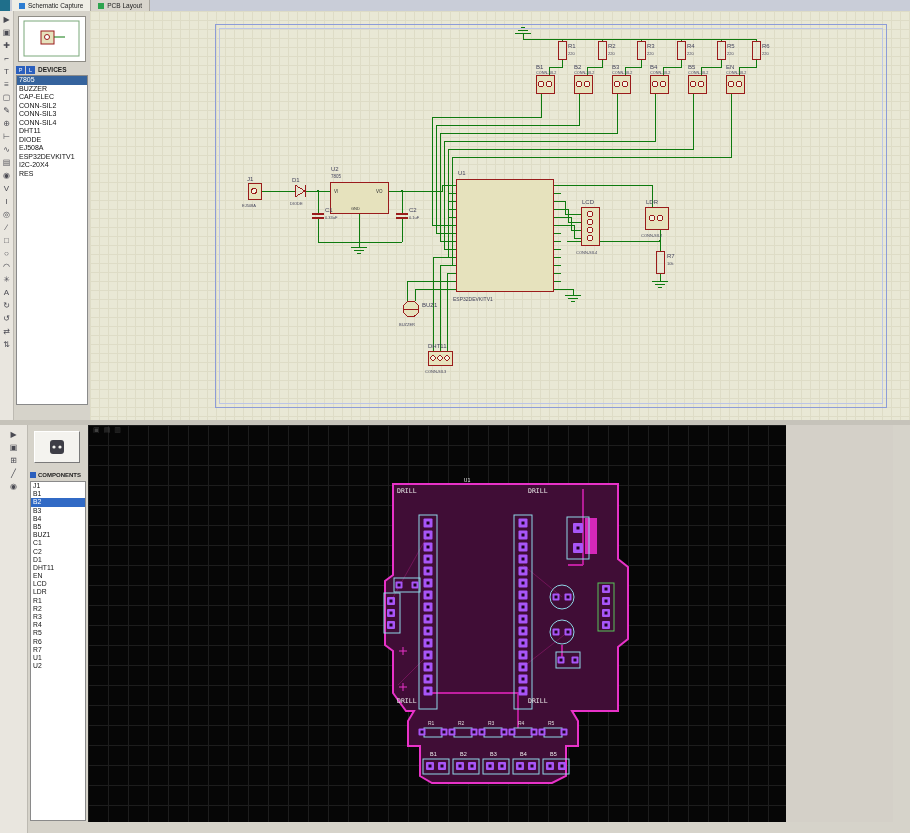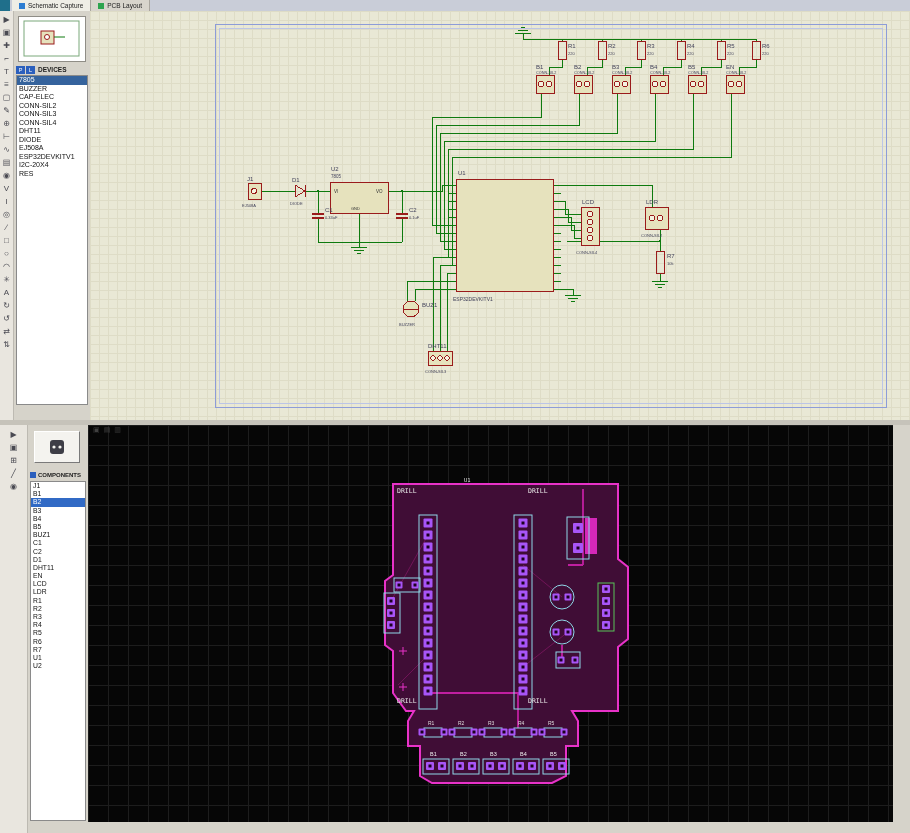--- a/index.html
+++ b/index.html
@@ -33,21 +33,21 @@
   
   #pcb-strip{left:0;top:425px;width:28px;height:408px;background:#e9e6df;border-right:1px solid #bdbab2;display:flex;flex-direction:column;align-items:center;padding-top:3px}
   #pcb-sidebar{left:28px;top:425px;width:60px;height:408px;background:#d6d3ca}
   #fp-button{left:6px;top:6px;width:46px;height:32px;background:#f4f3ef;border:1px solid;border-color:#ffffff #7a7a7a #7a7a7a #ffffff;display:flex;align-items:center;justify-content:center;cursor:default}
   #components-header{left:2px;top:45px;width:56px;height:9px;display:flex;align-items:center;gap:2px}
   .hdr-icon{width:6px;height:6px;background:#2b5fbd;display:inline-block}
   #components-header .pltitle{font-size:6px;margin-left:0}
   #components-list{left:2px;top:56px;width:56px;height:340px;background:#fff;border:1px solid #8a8a8a;overflow:hidden;font-size:6.8px}
   #components-list .list-item{height:8.2px;line-height:8.2px}
   #components-list .list-item.selected{background:#316ac5;color:#fff}
-  #pcb-canvas{left:88px;top:425px;width:805px;height:397px;background-color:#060606;
+  #pcb-canvas{left:88px;top:425px;width:698px;height:397px;background-color:#060606;
     background-image:linear-gradient(#1d1d1d 1px,transparent 1px),linear-gradient(90deg,#1d1d1d 1px,transparent 1px);
     background-size:20px 20px;overflow:hidden}
   #pcb-right{left:893px;top:425px;width:17px;height:408px;background:#d6d3ca}
   #bottom-strip{left:88px;top:822px;width:805px;height:11px;background:#d6d3ca}
   #pcb-win-icons{position:absolute;left:5px;top:1px;display:flex;gap:4px}
   #pcb-win-icons span{color:#3f3f3f;font-size:7px}
   svg text{font-family:"Liberation Sans",sans-serif}
   .mono{font-family:"DejaVu Sans Mono",monospace}
 </style>
 </head>

